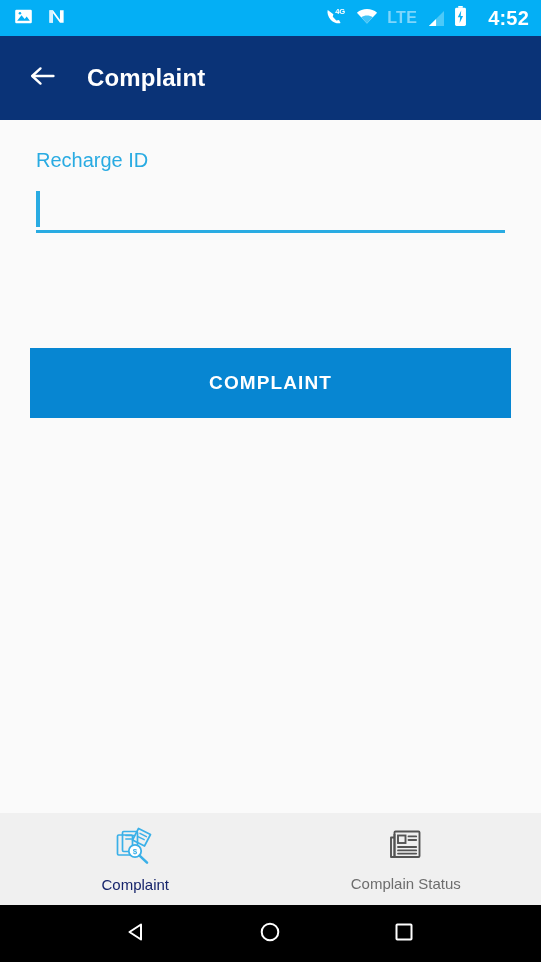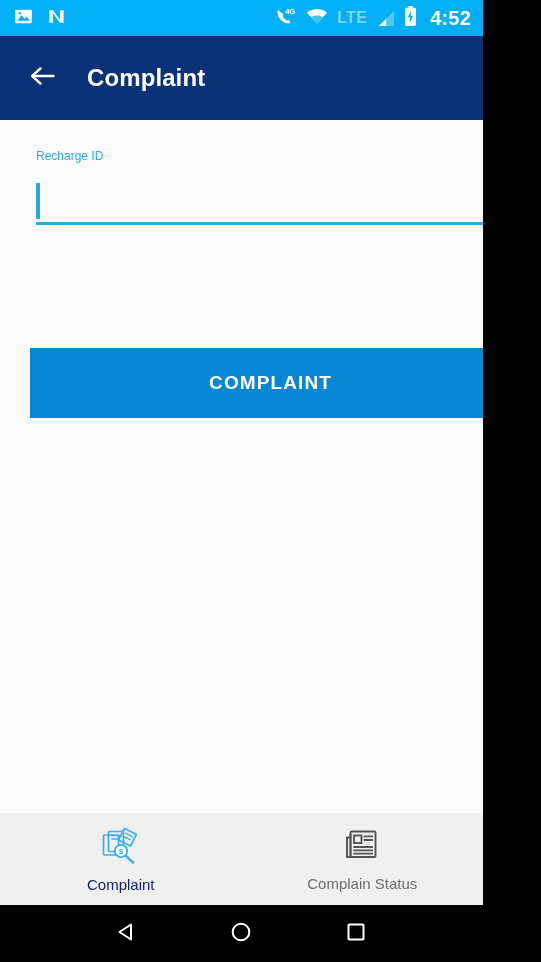--- a/index.html
+++ b/index.html
@@ -6,21 +6,21 @@
     margin: 0;
     padding: 0;
     background: #000;
   }
   body {
     font-family: "Liberation Sans", sans-serif;
     -webkit-font-smoothing: antialiased;
   }
   .phone {
     position: relative;
-    width: 483px;
+    width: 541px;
     height: 962px;
     overflow: hidden;
     background: #d946ef;
     display: flex;
     flex-direction: column;
   }
 
   
   .status-bar {
     height: 36px;
@@ -41,21 +41,21 @@
     margin-left: auto;
     display: flex;
     align-items: center;
     gap: 9px;
   }
   .status-clock {
     font-size: 20px;
     font-weight: bold;
     letter-spacing: 0.2px;
     color: #ffffff;
-    margin-left: 4px;
+    margin-left: 12px;
     line-height: 1;
   }
   .lte-text {
     font-size: 16px;
     font-weight: bold;
     color: #7fd6fb;
     letter-spacing: 0.3px;
     line-height: 1;
   }
   .sig-wrap { position: relative; width: 19px; height: 17px; }
@@ -95,21 +95,21 @@
   }
 
   .field-recharge {
     position: absolute;
     left: 36px;
     top: 30px;
     width: 469px;
   }
   .float-label {
     color: #29abe2;
-    font-size: 12px;
+    font-size: 20px;
     line-height: 1;
     margin-bottom: 18px;
   }
   .input-line-active {
     position: relative;
     height: 42px;
     border-bottom: 3px solid #29abe2;
   }
   .caret {
     position: absolute;

